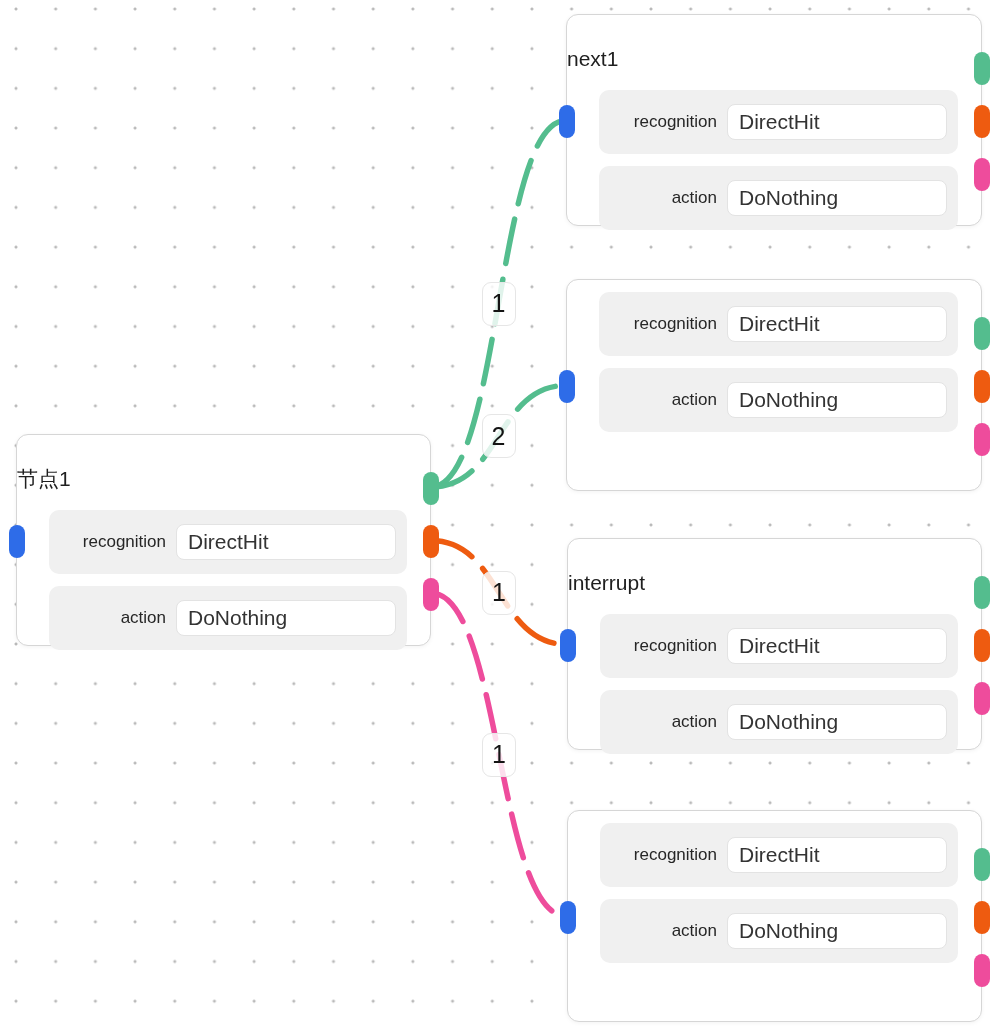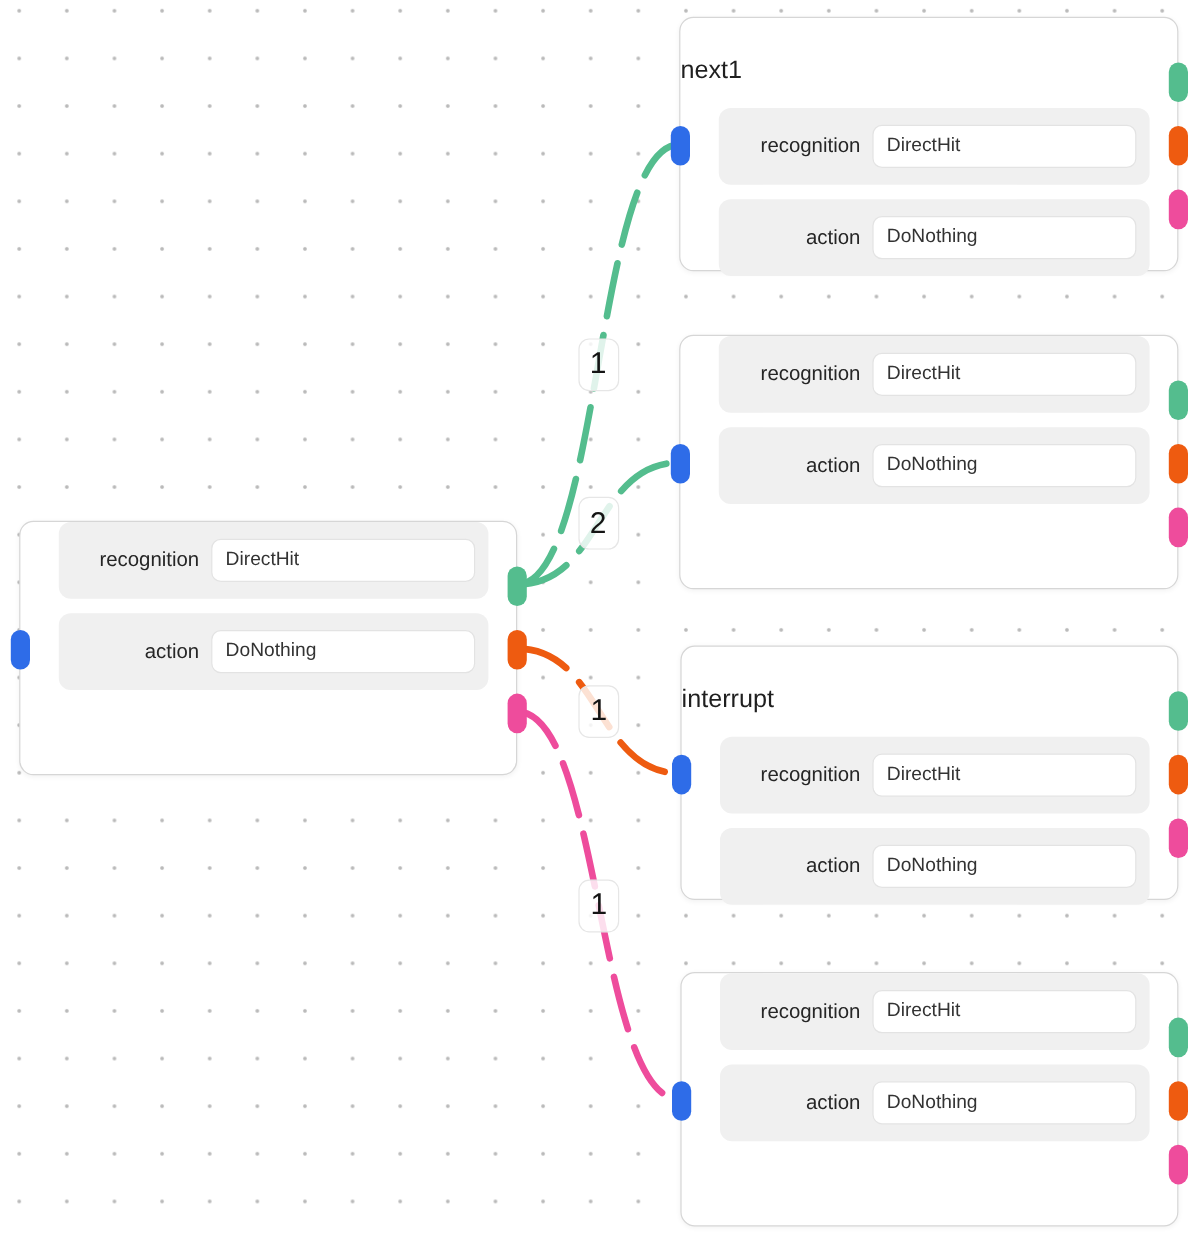--- a/index.html
+++ b/index.html
@@ -22,31 +22,31 @@
     border:1px solid var(--node_border,#d6d6d6);
     border-radius:12px;
     box-shadow:0 1px 4px rgba(0,0,0,.05);
   }
   .node-title{
     margin-top:26px;height:36px;line-height:36px;margin-bottom:13px;
     text-align:left;font-size:21px;color:#1f1f1f;
     white-space:nowrap;overflow:hidden;
   }
   .node-row{
-    height:64px;margin:0 23px 12px 32px;
+    height:64px;margin:12px 23px 12px 32px;
     background:var(--row_bg,#f0f0f0);
     border-radius:10px;
     display:flex;align-items:center;justify-content:flex-end;padding-left:16px;
   }
   .row-label{font-size:17px;color:#262626;margin-right:10px;white-space:nowrap;}
   .row-value{
     width:207px;height:34px;line-height:34px;
     background:#fff;border:1px solid var(--input_border,#e3e3e3);
     border-radius:8px;padding-left:11px;margin-right:11px;
-    font-size:16px;color:#333;white-space:nowrap;overflow:hidden;
+    font-size:21px;color:#333;white-space:nowrap;overflow:hidden;
   }
   .port{position:absolute;width:16px;height:33px;border-radius:8.5px;}
   .port-in {left:-8.5px; top:90px;   background:var(--input_port,#2e6ce8);}
   .port-next{right:-8.5px;top:36.5px;background:var(--next_port,#54bd8e);}
   .port-int {right:-8.5px;top:90px;  background:var(--interrupt_port,#ee5b10);}
   .port-err {right:-8.5px;top:142.5px;background:var(--error_port,#ee4c9c);}
   .edge-label{
     position:absolute;width:34px;height:44px;box-sizing:border-box;
     background:rgba(255,255,255,.82);
     border:1px solid var(--edge_label_border,#e6e6e6);
@@ -61,20 +61,21 @@
 <div class="canvas">
 
   <svg class="edge-layer" xmlns="http://www.w3.org/2000/svg">
     <path class="edge" d="M 431 487 C 501 487, 496 120.5, 566 120.5" stroke="#54bd8e"></path>
     <path class="edge" d="M 431 487 C 501 487, 496 385.5, 566 385.5" stroke="#54bd8e"></path>
     <path class="edge" d="M 431 540.5 C 501 540.5, 497 644.5, 567 644.5" stroke="#ee5b10"></path>
     <path class="edge" d="M 431 593 C 501 593, 497 916.5, 567 916.5" stroke="#ee4c9c"></path>
   </svg>
 
   <div class="node" style="left: 16px; top: 434px; width: 415px; height: 212px;">
+    <div class="node-title">节点1</div>
     <div class="node-row">
       <span class="row-label">recognition</span>
       <div class="row-value">DirectHit</div>
     </div>
     <div class="node-row">
       <span class="row-label">action</span>
       <div class="row-value">DoNothing</div>
     </div>
     <span class="port port-in"></span>
     <span class="port port-next"></span>

